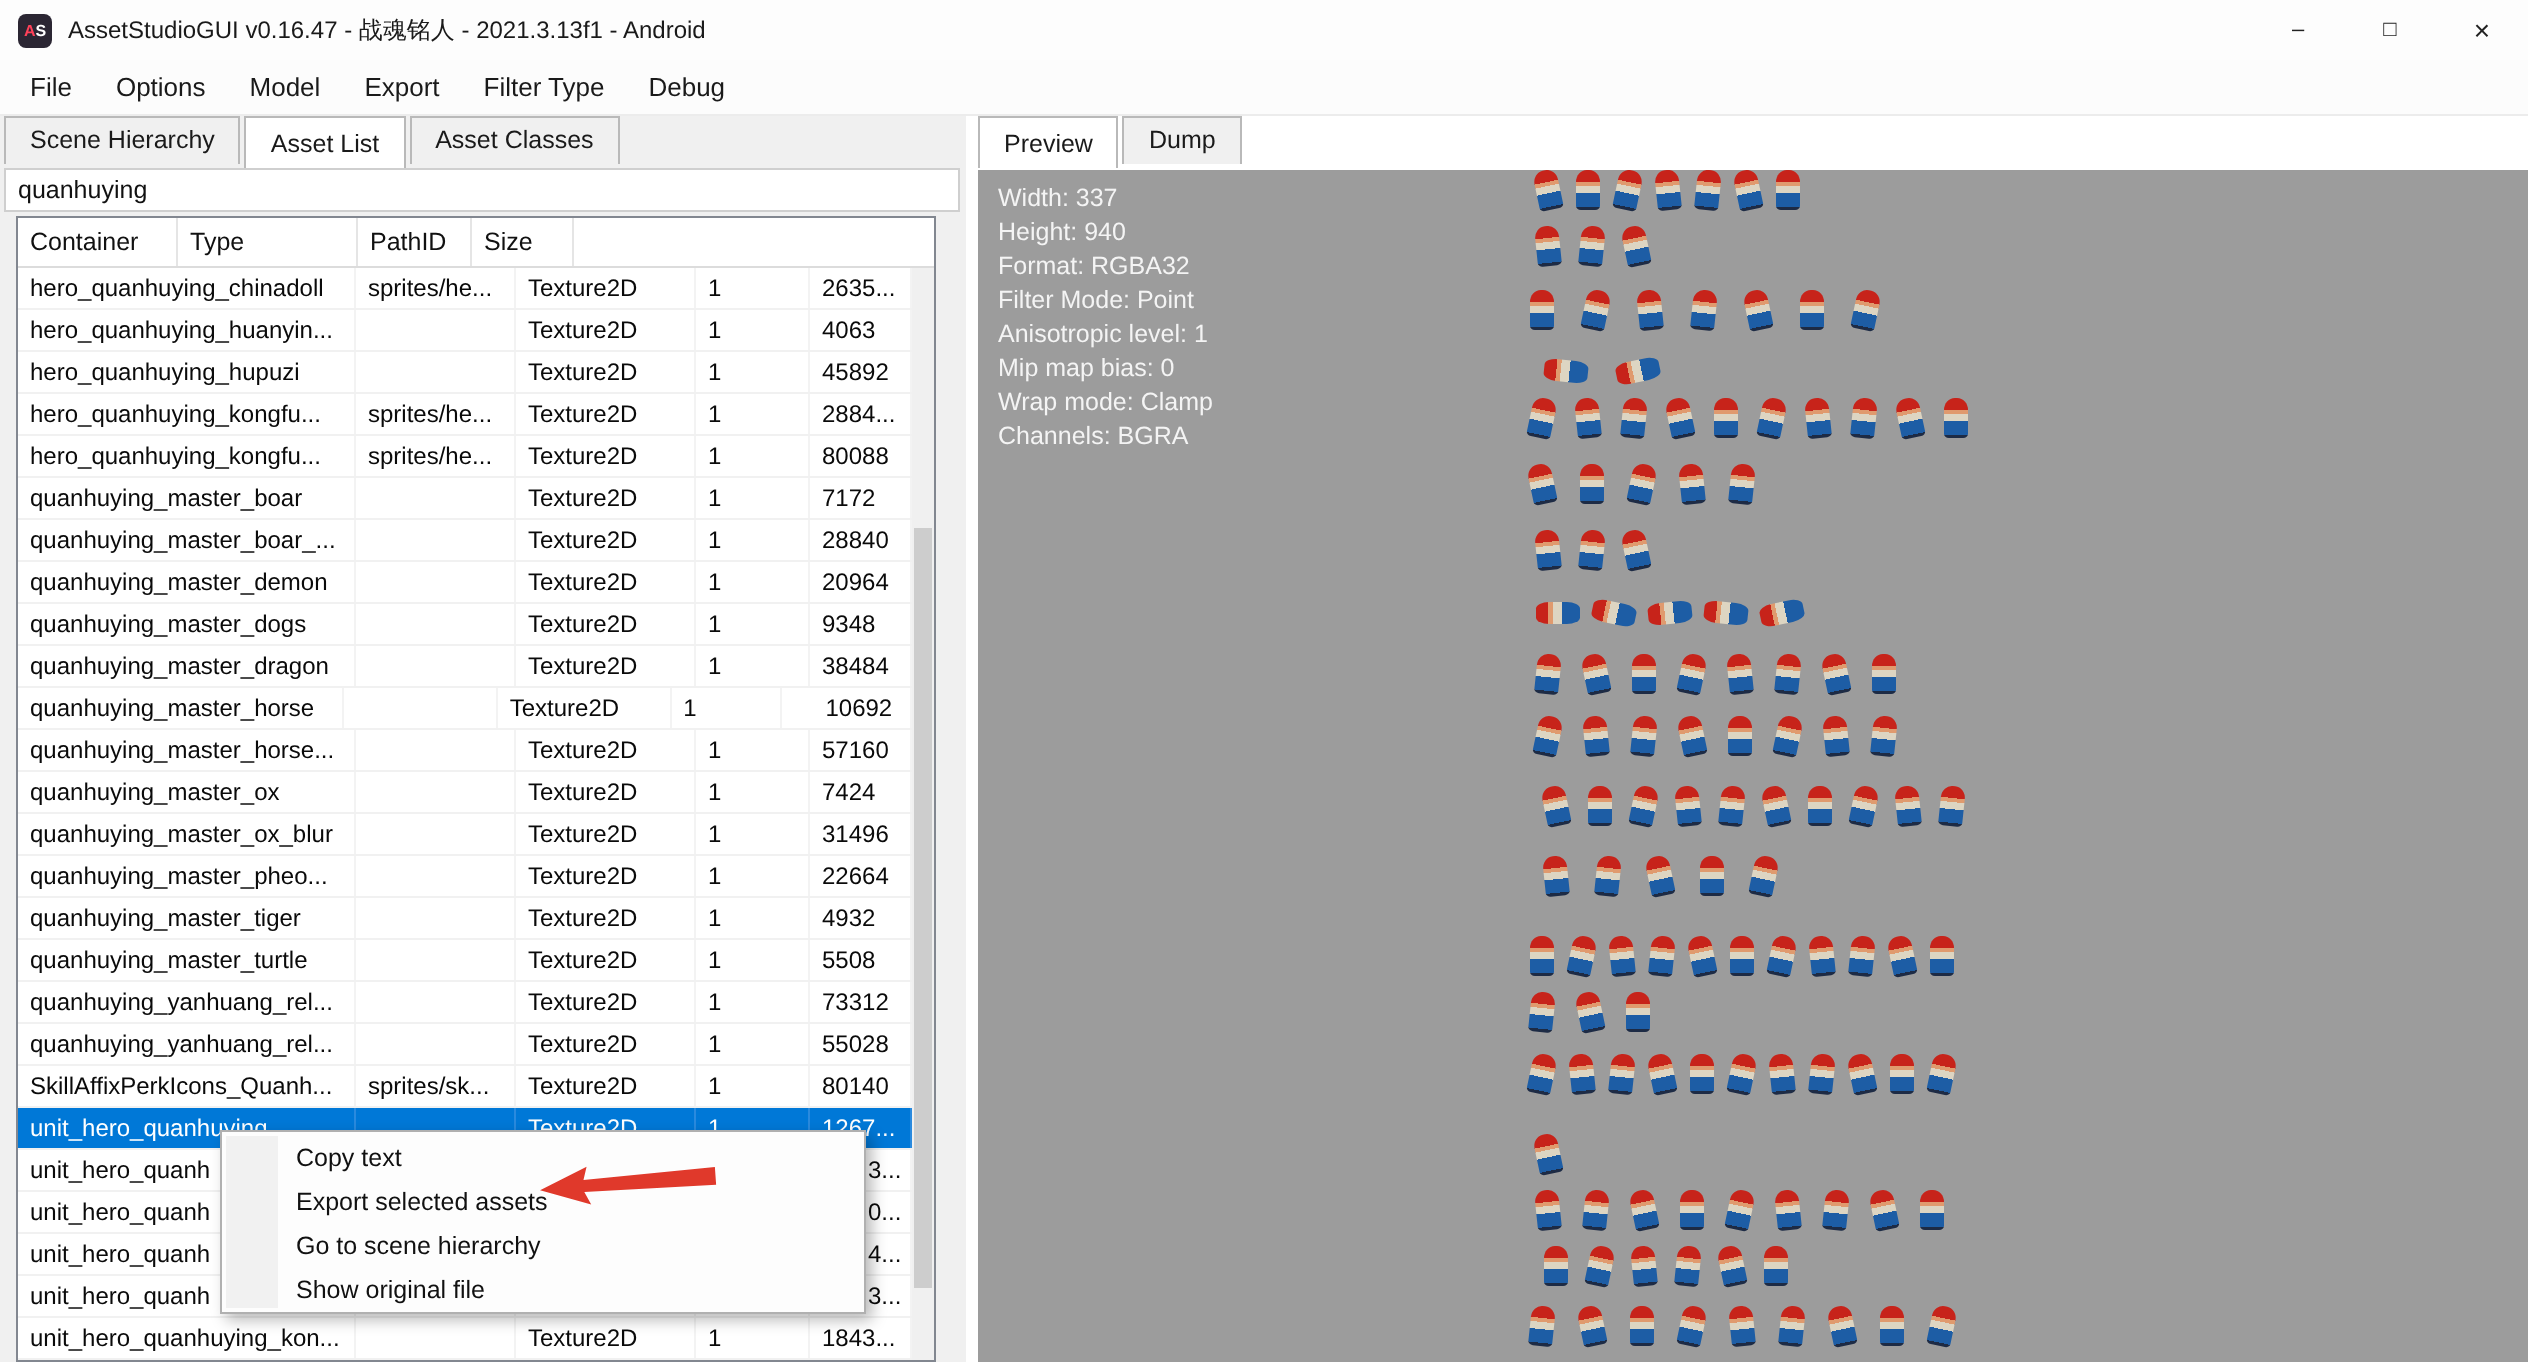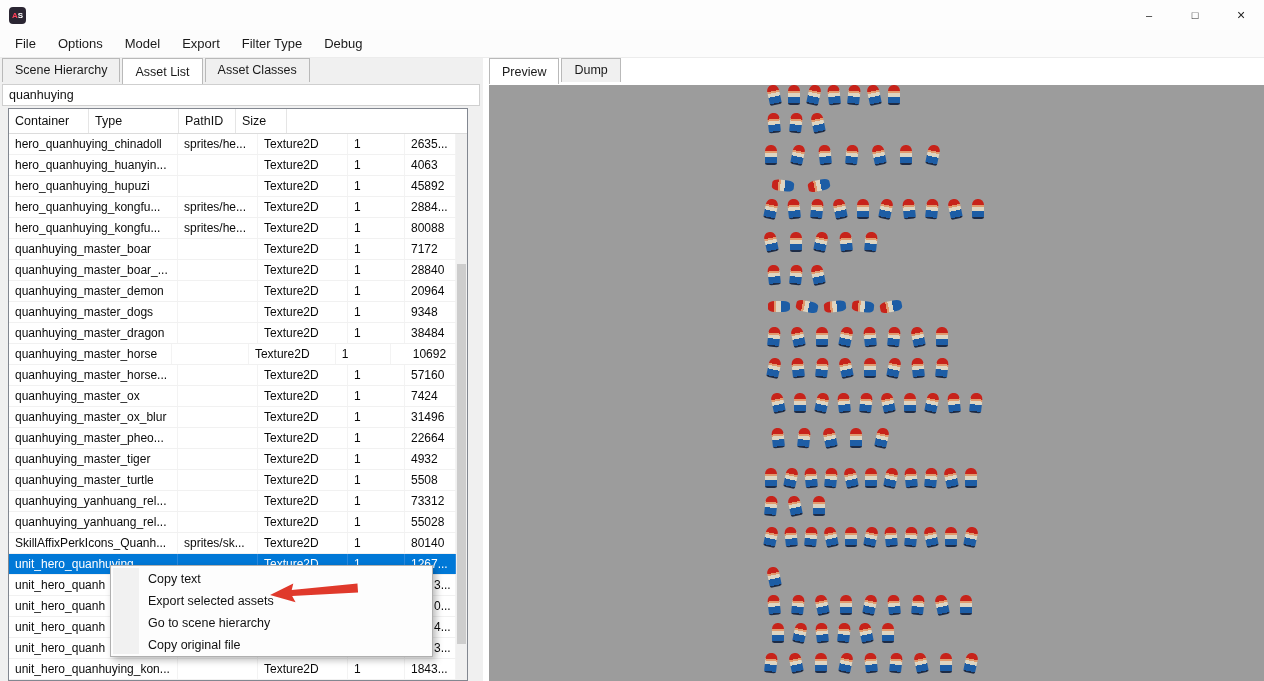--- a/index.html
+++ b/index.html
@@ -62,20 +62,21 @@
     border-radius:30%; }
 </style>
 </head>
 <body>
 
 <div class="titlebar">
   <div class="app-icon">
       <span class="a">A</span>
       <span class="s">S</span>
     </div>
+  <div class="title-text">AssetStudioGUI v0.16.47 - 战魂铭人 - 2021.3.13f1 - Android</div>
   <div class="win-controls">
     <div class="win-btn">–</div>
     <div class="win-btn">□</div>
     <div class="win-btn close">×</div>
   </div>
 </div>
 
 <div class="menubar">
     <div class="menu-item">File</div>
     <div class="menu-item">Options</div>
@@ -288,34 +289,44 @@
     </div>
   </div>
 </div>
 
 <div class="ctx-menu">
   <div class="ctx-gutter"></div>
   <div class="ctx-items">
       <div class="ctx-item">Copy text</div>
       <div class="ctx-item">Export selected assets</div>
       <div class="ctx-item">Go to scene hierarchy</div>
-      <div class="ctx-item">Copy original file</div>
+      <div class="ctx-item">Show original file</div>
     </div>
 </div>
 
 <svg class="red-arrow" viewBox="0 0 92 26">
   <polygon points="2,12 26,2 24,8.5 90,6.5 90,15.5 24,14.5 27,21" fill="#e0392b"></polygon>
 </svg>
 
 <div class="right-panel">
   <div class="tabstrip">
       <div class="tab selected">Preview</div>
       <div class="tab">Dump</div>
     </div>
   <div class="preview-content" style="background: rgb(156, 156, 156);">
+    <div class="info-block">
+        <div class="info-line">Width: 337</div>
+        <div class="info-line">Height: 940</div>
+        <div class="info-line">Format: RGBA32</div>
+        <div class="info-line">Filter Mode: Point</div>
+        <div class="info-line">Anisotropic level: 1</div>
+        <div class="info-line">Mip map bias: 0</div>
+        <div class="info-line">Wrap mode: Clamp</div>
+        <div class="info-line">Channels: BGRA</div>
+      </div>
     <div class="sprite-layer">
         <div class="sprite" style="left: 279px; top: 0px; transform: rotate(-12deg);"></div>
         <div class="sprite" style="left: 299px; top: 0px; transform: rotate(0deg);"></div>
         <div class="sprite" style="left: 319px; top: 0px; transform: rotate(12deg);"></div>
         <div class="sprite" style="left: 339px; top: 0px; transform: rotate(-6deg);"></div>
         <div class="sprite" style="left: 359px; top: 0px; transform: rotate(6deg);"></div>
         <div class="sprite" style="left: 379px; top: 0px; transform: rotate(-12deg);"></div>
         <div class="sprite" style="left: 399px; top: 0px; transform: rotate(0deg);"></div>
         <div class="sprite" style="left: 279px; top: 28px; transform: rotate(-6deg);"></div>
         <div class="sprite" style="left: 301px; top: 28px; transform: rotate(6deg);"></div>

